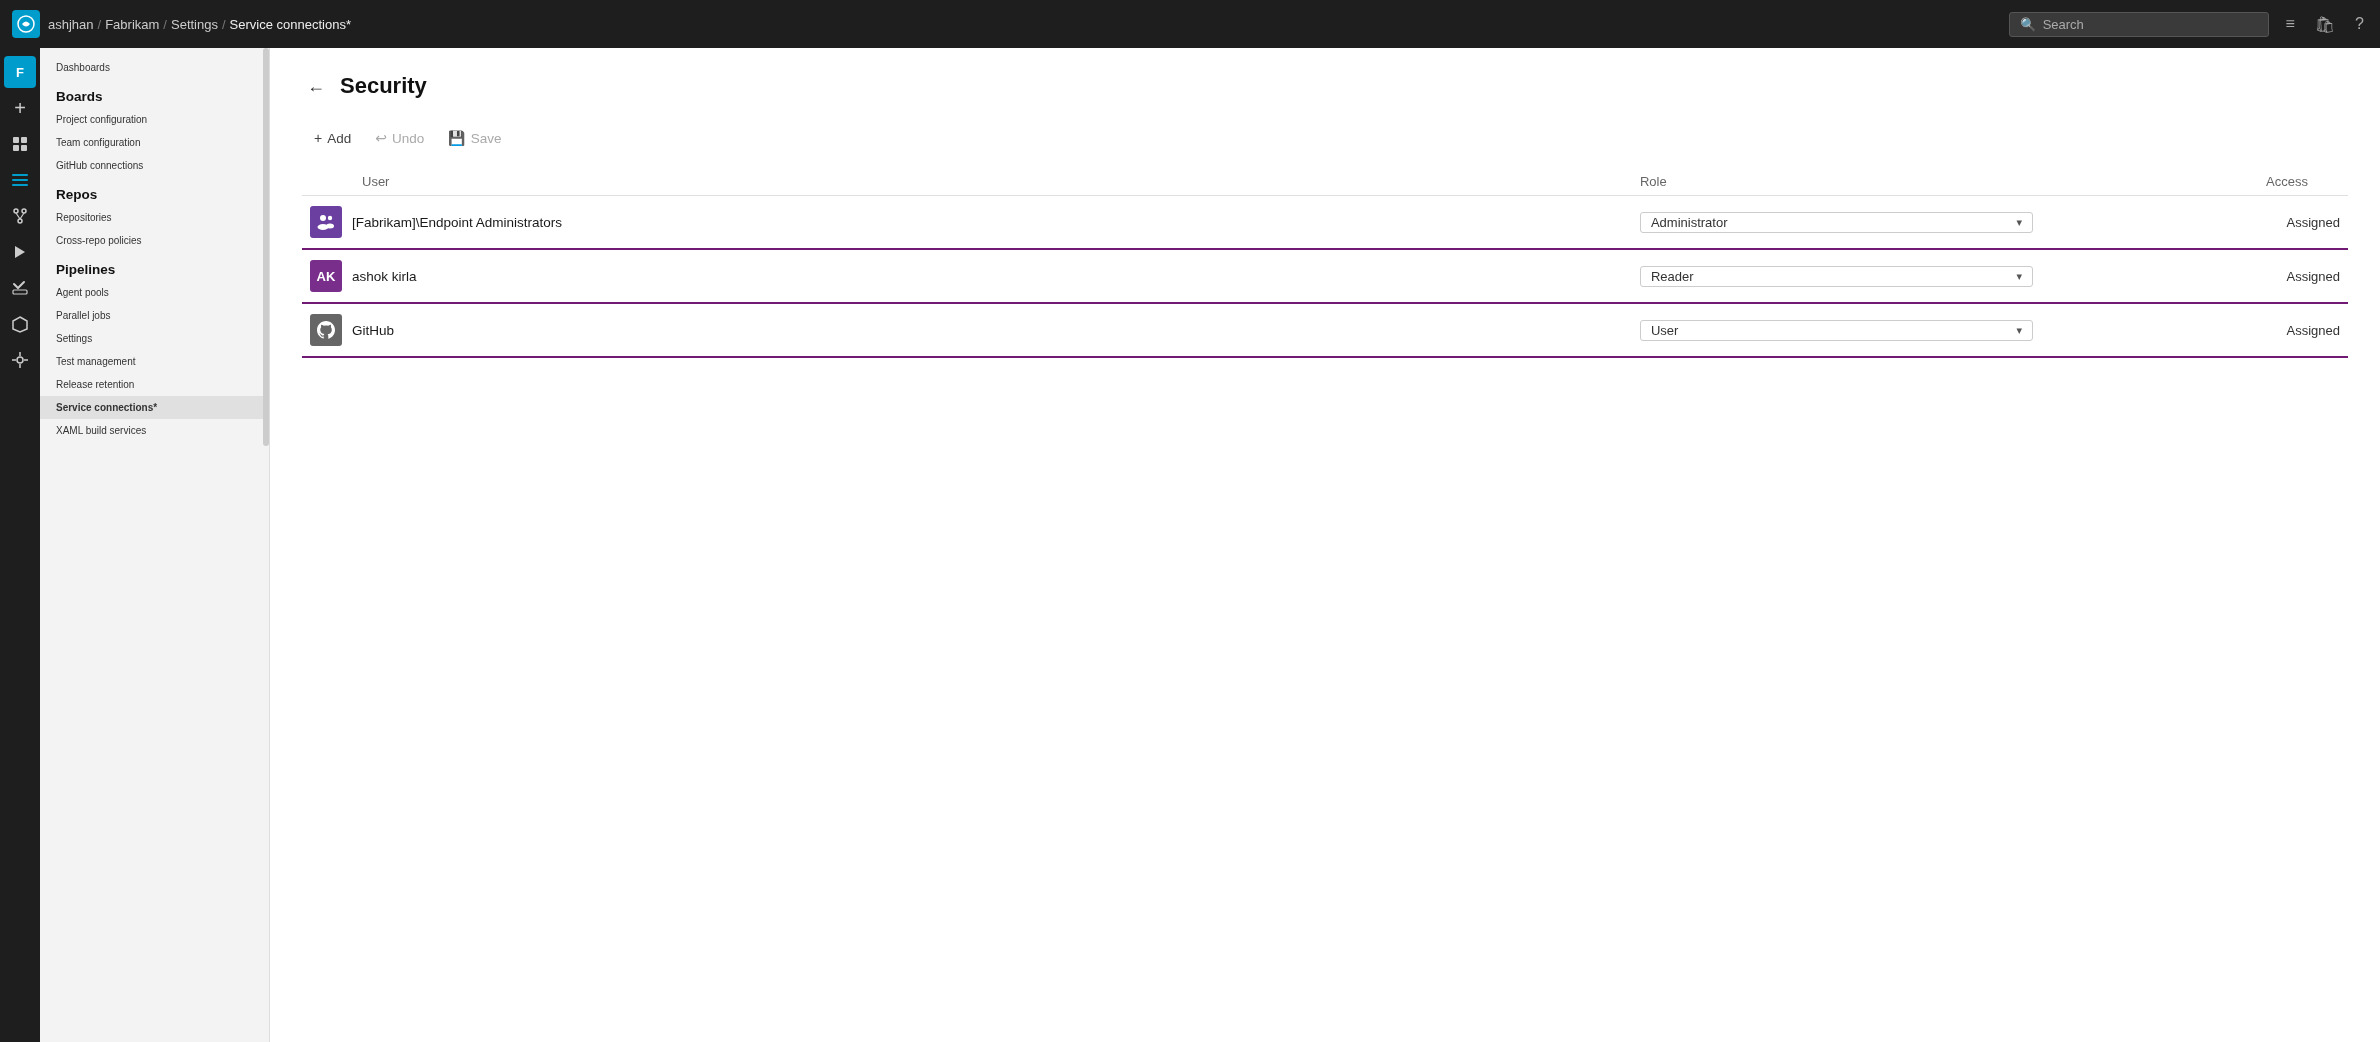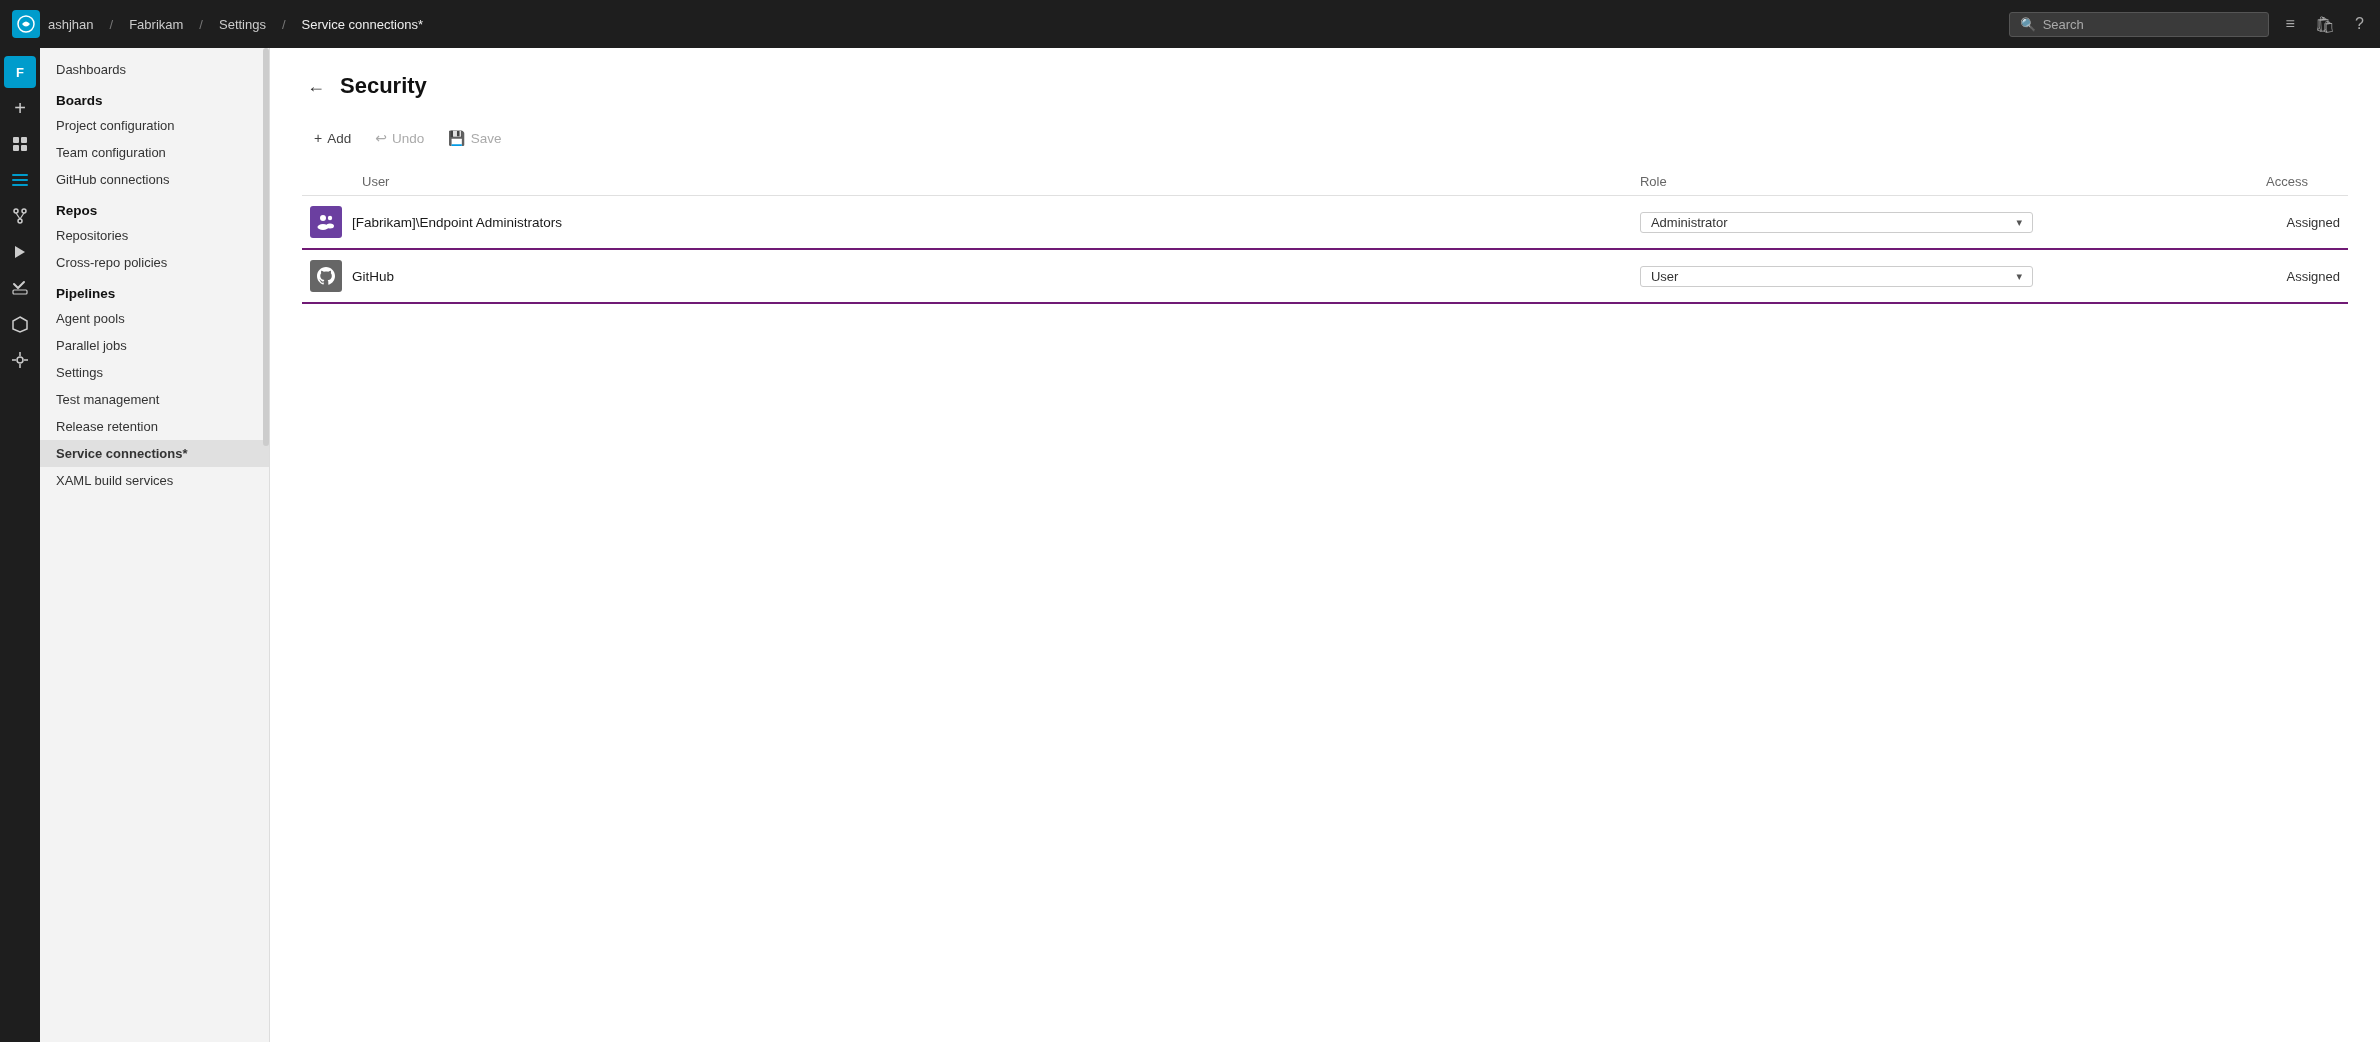--- a/index.html
+++ b/index.html
@@ -19,21 +19,21 @@
       width: 28px; height: 28px;
       background: #009ccc;
       border-radius: 4px;
       display: flex; align-items: center; justify-content: center;
       color: white; font-weight: bold; font-size: 12px;
       flex-shrink: 0;
     }
     .topbar-breadcrumb {
       color: #ccc;
       font-size: 13px;
-      display: flex; align-items: flex-start; gap: 16px;
+      display: flex; align-items: flex-start; gap: 4px;
       flex: 1;
     }
     .topbar-breadcrumb span { color: #ccc; }
     .topbar-breadcrumb .sep { color: #777; }
     .topbar-breadcrumb .last { color: #eee; }
     .topbar-right {
       display: flex; align-items: center; gap: 12px;
     }
     .search-box {
       background: #3a3a3a;
@@ -92,21 +92,21 @@
       padding: 8px 0;
       position: relative;
     }
     .sidebar-scrollbar {
       position: absolute; right: 0; top: 0; width: 6px; height: 40%; background: #ccc; border-radius: 3px;
     }
     .sidebar-item {
       padding: 6px 16px;
       cursor: pointer;
       color: #333;
-      font-size: 13px;
+      font-size: 10px;
     }
     .sidebar-item.active { background: #e0e0e0; font-weight: 600; }
     .sidebar-section-header {
       padding: 10px 16px 4px;
       font-weight: 700;
       font-size: 13.5px;
       color: #111;
     }
 
     
@@ -395,20 +395,35 @@
                 <div class="role-dropdown">
                   <span>Administrator</span>
                   <span class="dropdown-arrow">▾</span>
                 </div>
               </td>
               <td class="access-cell">Assigned</td>
             </tr>
             <tr>
               <td>
                 <div class="user-cell">
+                  <div class="user-avatar person-ak">AK</div>
+                  <span class="user-name">ashok kirla</span>
+                </div>
+              </td>
+              <td>
+                <div class="role-dropdown">
+                  <span>Reader</span>
+                  <span class="dropdown-arrow">▾</span>
+                </div>
+              </td>
+              <td class="access-cell">Assigned</td>
+            </tr>
+            <tr>
+              <td>
+                <div class="user-cell">
                   <div class="user-avatar github">
                     <svg width="20" height="20" viewBox="0 0 20 20" fill="white">
       <path d="M10 1C5.03 1 1 5.03 1 10c0 3.98 2.58 7.35 6.16 8.54.45.08.61-.2.61-.43v-1.5c-2.5.54-3.03-1.21-3.03-1.21-.41-1.04-1-1.32-1-1.32-.82-.56.06-.55.06-.55.9.06 1.38.93 1.38.93.8 1.38 2.1.98 2.61.75.08-.58.31-.98.57-1.2-1.99-.23-4.09-1-4.09-4.44 0-.98.35-1.78.93-2.41-.09-.23-.4-1.14.09-2.37 0 0 .76-.24 2.49.93A8.7 8.7 0 0 1 10 5.5c.77 0 1.55.1 2.27.3 1.73-1.17 2.49-.93 2.49-.93.49 1.23.18 2.14.09 2.37.58.63.93 1.43.93 2.41 0 3.45-2.1 4.21-4.1 4.43.32.28.61.83.61 1.67v2.47c0 .24.16.52.62.43C16.42 17.35 19 13.98 19 10c0-4.97-4.03-9-9-9z"></path>
     </svg>
                   </div>
                   <span class="user-name">GitHub</span>
                 </div>
               </td>
               <td>
                 <div class="role-dropdown">

